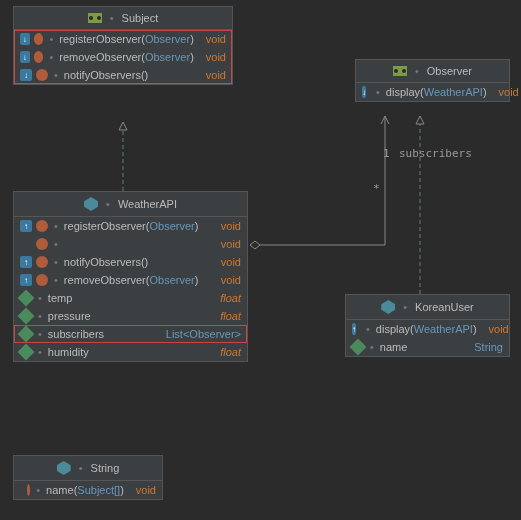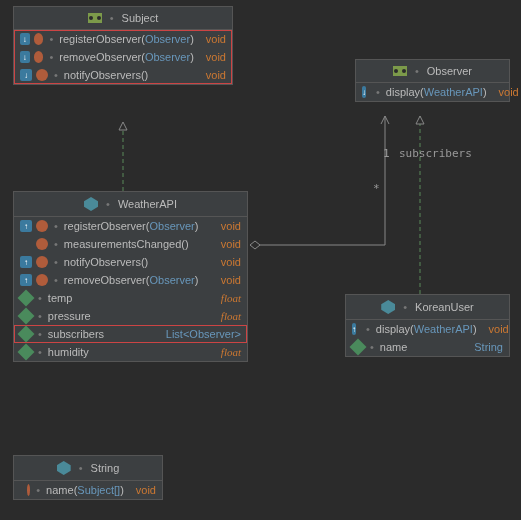--- a/index.html
+++ b/index.html
@@ -38,21 +38,21 @@
     gap: 4px;
     white-space: nowrap;
     color: #bbbbbb;
   }
   .member .ret {
     margin-left: auto;
     padding-left: 8px;
   }
   .ret-void { color: #cc7832; }
   .ret-type { color: #6897bb; }
-  .ret-float { color: #cc7832; font-style: italic; font-family: Liberation Serif, serif; }
+  .ret-float { color: #cc7832; font-style: italic; }
   .param-type { color: #6897bb; }
   .method-name { color: #bbbbbb; }
   .field-name { color: #bbbbbb; }
   .dot { color: #777; margin: 0 2px; }
   .ico { width: 12px; height: 12px; display: inline-flex; align-items: center; justify-content: center; font-size: 9px; }
   .ico-override { width: 12px; height: 12px; background: #3b7a9e; border-radius: 2px; color: #fff; font-size: 8px; display:inline-flex;align-items:center;justify-content:center; }
   .ico-method { width: 12px; height: 12px; background: #b05c3b; border-radius: 50%; display: inline-block; position: relative; }
   .ico-field { width: 12px; height: 12px; background: #4a8a5c; transform: rotate(45deg); display: inline-block; }
   .ico-class { width: 14px; height: 14px; display:inline-block; position:relative; }
   .ico-class::before { content:""; position:absolute; inset:0; background:#4a8a99; clip-path: polygon(50% 0, 100% 30%, 100% 70%, 50% 100%, 0 70%, 0 30%); }
@@ -149,21 +149,20 @@
       <span class="ico-override">↑</span>
       <span class="ico-method"></span>
       <span class="dot">•</span>
       <span class="method-name"><span>registerObserver</span>(<span class="param-type">Observer</span>)</span>
       <span class="ret ret-void">void</span>
     </div>
     <div class="member">
       <span class="ico"></span>
       <span class="ico-method"></span>
       <span class="dot">•</span>
-      <span class="method-name"><span>measurementsChanged</span>()</span>
       <span class="ret ret-void">void</span>
     </div>
     <div class="member">
       <span class="ico-override">↑</span>
       <span class="ico-method"></span>
       <span class="dot">•</span>
       <span class="method-name"><span>notifyObservers</span>()</span>
       <span class="ret ret-void">void</span>
     </div>
     <div class="member">

